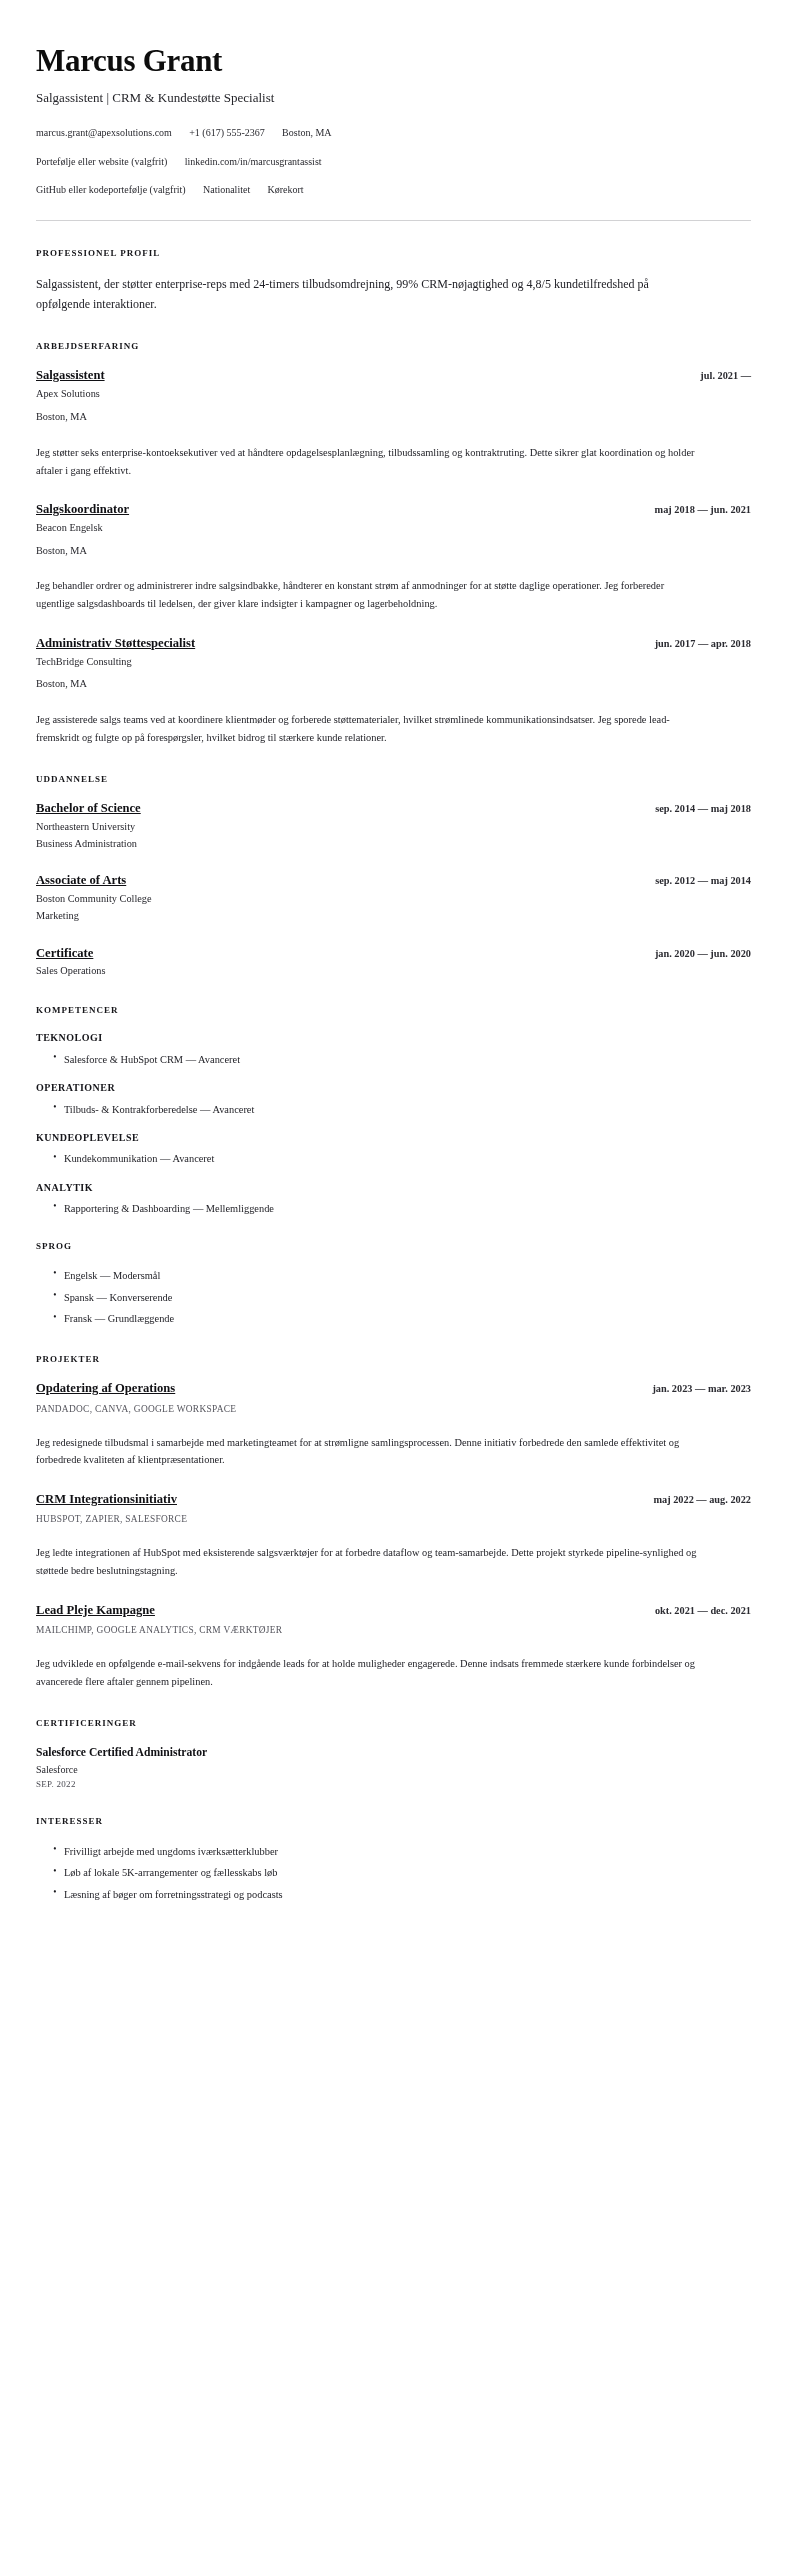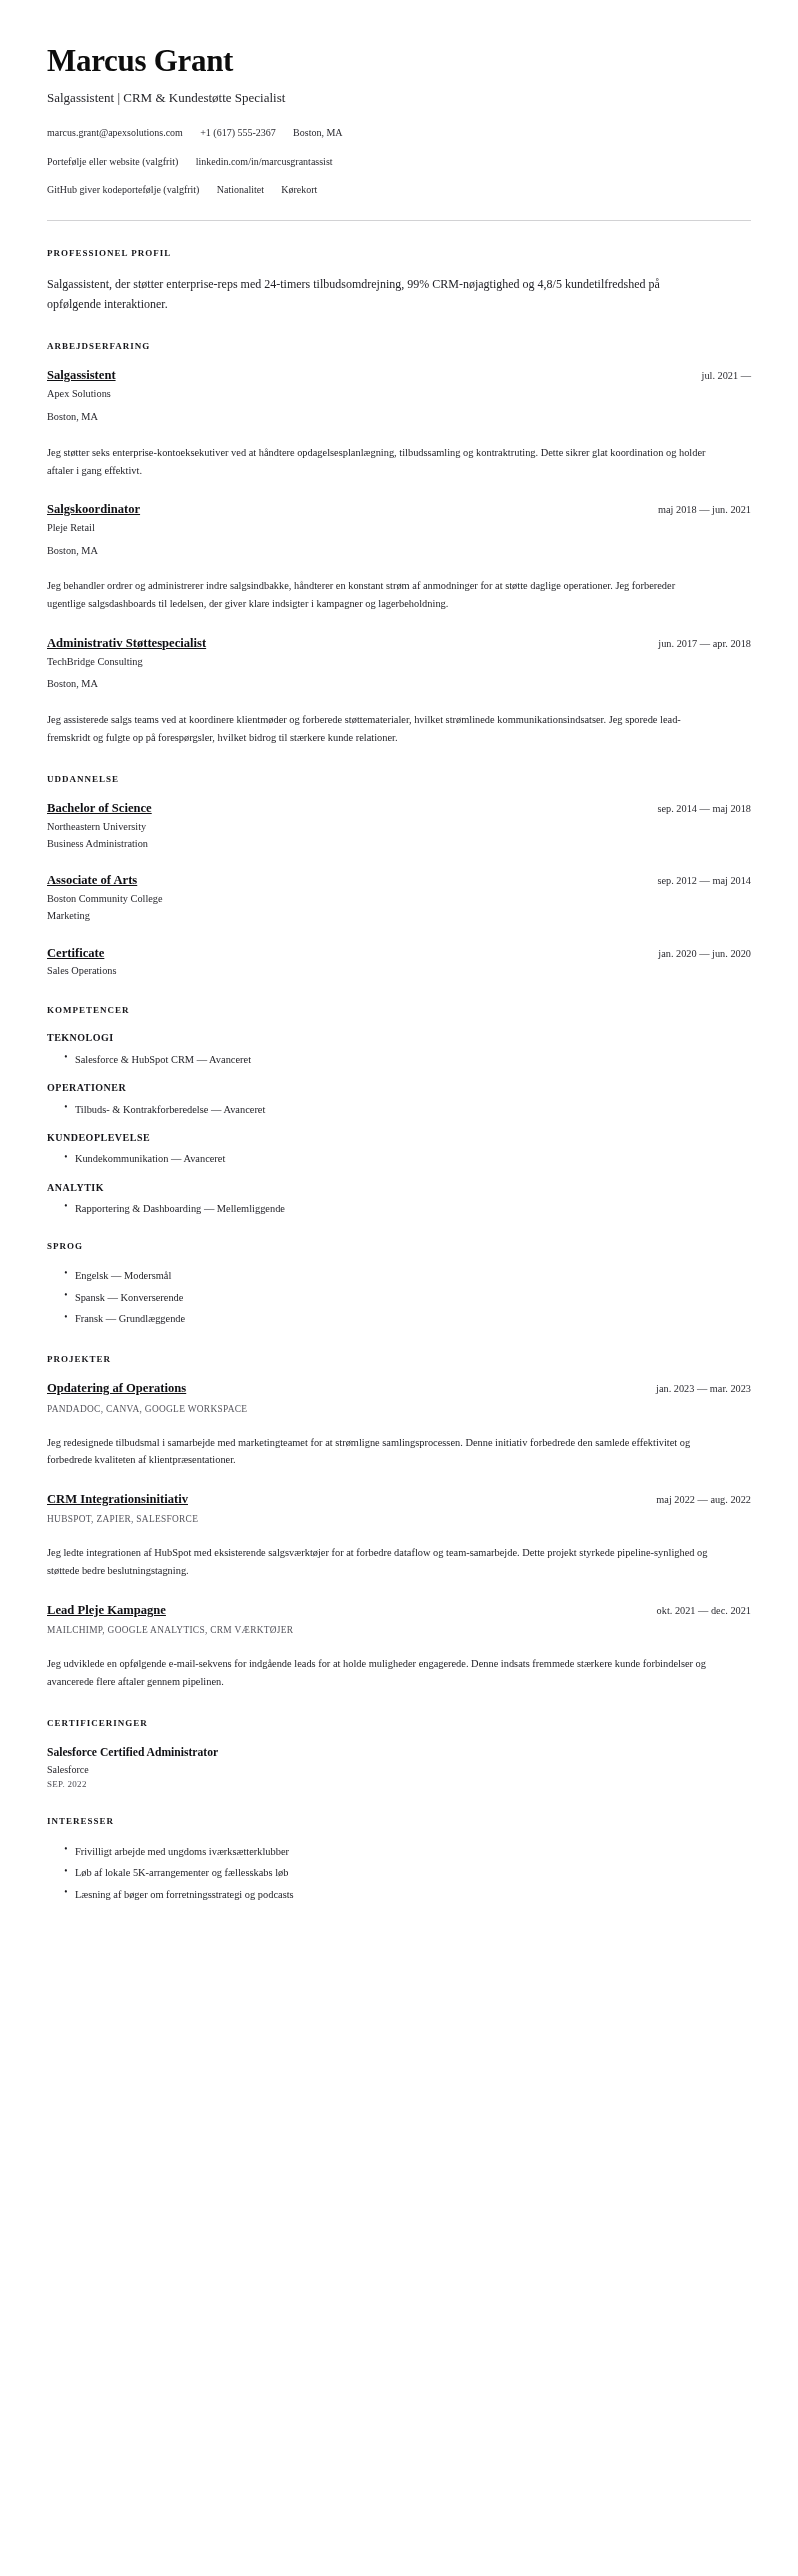--- a/index.html
+++ b/index.html
@@ -11,21 +11,21 @@
   body {
     width: 798px;
     min-height: 2576px;
     font-family: "Liberation Serif", "DejaVu Serif", serif;
     color: #1a1a1a;
     -webkit-font-smoothing: antialiased;
   }
   .page {
     width: 798px;
     box-sizing: border-box;
-    padding: 45px 47px 53px 47px;
+    padding: 45px 47px 53px 36px;
   }
 
   
   .name {
     font-size: 31px;
     font-weight: 700;
     letter-spacing: -0.3px;
     line-height: 1.05;
     margin: 0 0 12px 0;
     color: #0d0d0d;
@@ -88,21 +88,21 @@
   .entry-title {
     font-size: 12.6px;
     font-weight: 700;
     color: #101014;
     line-height: 1.25;
     margin: 0;
     text-decoration: underline;
   }
   .entry-date {
     font-size: 10.3px;
-    font-weight: 400;
+    font-weight: 700;
     color: #2b2b31;
     white-space: nowrap;
     text-align: right;
     flex: 0 0 auto;
   }
   .entry-org {
     font-size: 10.3px;
     color: #27272d;
     margin: 3.3px 0 0 0;
     line-height: 1.35;
@@ -205,21 +205,21 @@
       <span class="contact-item">+1 (617) 555-2367</span>
       <span class="contact-item">Boston, MA</span>
     </div>
 
     <div class="contact-row">
       <span class="contact-item">Portefølje eller website (valgfrit)</span>
       <span class="contact-item">linkedin.com/in/marcusgrantassist</span>
     </div>
 
     <div class="contact-row">
-      <span class="contact-item">GitHub giver kodeportefølje (valgfrit)</span>
+      <span class="contact-item">GitHub eller kodeportefølje (valgfrit)</span>
       <span class="contact-item">Nationalitet</span>
       <span class="contact-item">Kørekort</span>
     </div>
 
     <hr class="rule">
   </header>
 
   <section class="section">
     <h2 class="section-title">PROFESSIONEL PROFIL</h2>
     <p class="summary">Salgassistent, der støtter enterprise-reps med 24-timers tilbudsomdrejning, 99% CRM-nøjagtighed og 4,8/5 kundetilfredshed på opfølgende interaktioner.</p>
@@ -236,21 +236,21 @@
       <p class="entry-org">Apex Solutions</p>
       <p class="entry-loc">Boston, MA</p>
       <p class="entry-desc">Jeg støtter seks enterprise-kontoeksekutiver ved at håndtere opdagelsesplanlægning, tilbudssamling og kontraktruting. Dette sikrer glat koordination og holder aftaler i gang effektivt.</p>
     </div>
 
     <div class="entry">
       <div class="entry-head">
         <h3 class="entry-title">Salgskoordinator</h3>
         <span class="entry-date">maj 2018 — jun. 2021</span>
       </div>
-      <p class="entry-org">Pleje Retail</p>
+      <p class="entry-org">Beacon Engelsk</p>
       <p class="entry-loc">Boston, MA</p>
       <p class="entry-desc">Jeg behandler ordrer og administrerer indre salgsindbakke, håndterer en konstant strøm af anmodninger for at støtte daglige operationer. Jeg forbereder ugentlige salgsdashboards til ledelsen, der giver klare indsigter i kampagner og lagerbeholdning.</p>
     </div>
 
     <div class="entry">
       <div class="entry-head">
         <h3 class="entry-title">Administrativ Støttespecialist</h3>
         <span class="entry-date">jun. 2017 — apr. 2018</span>
       </div>
       <p class="entry-org">TechBridge Consulting</p>

